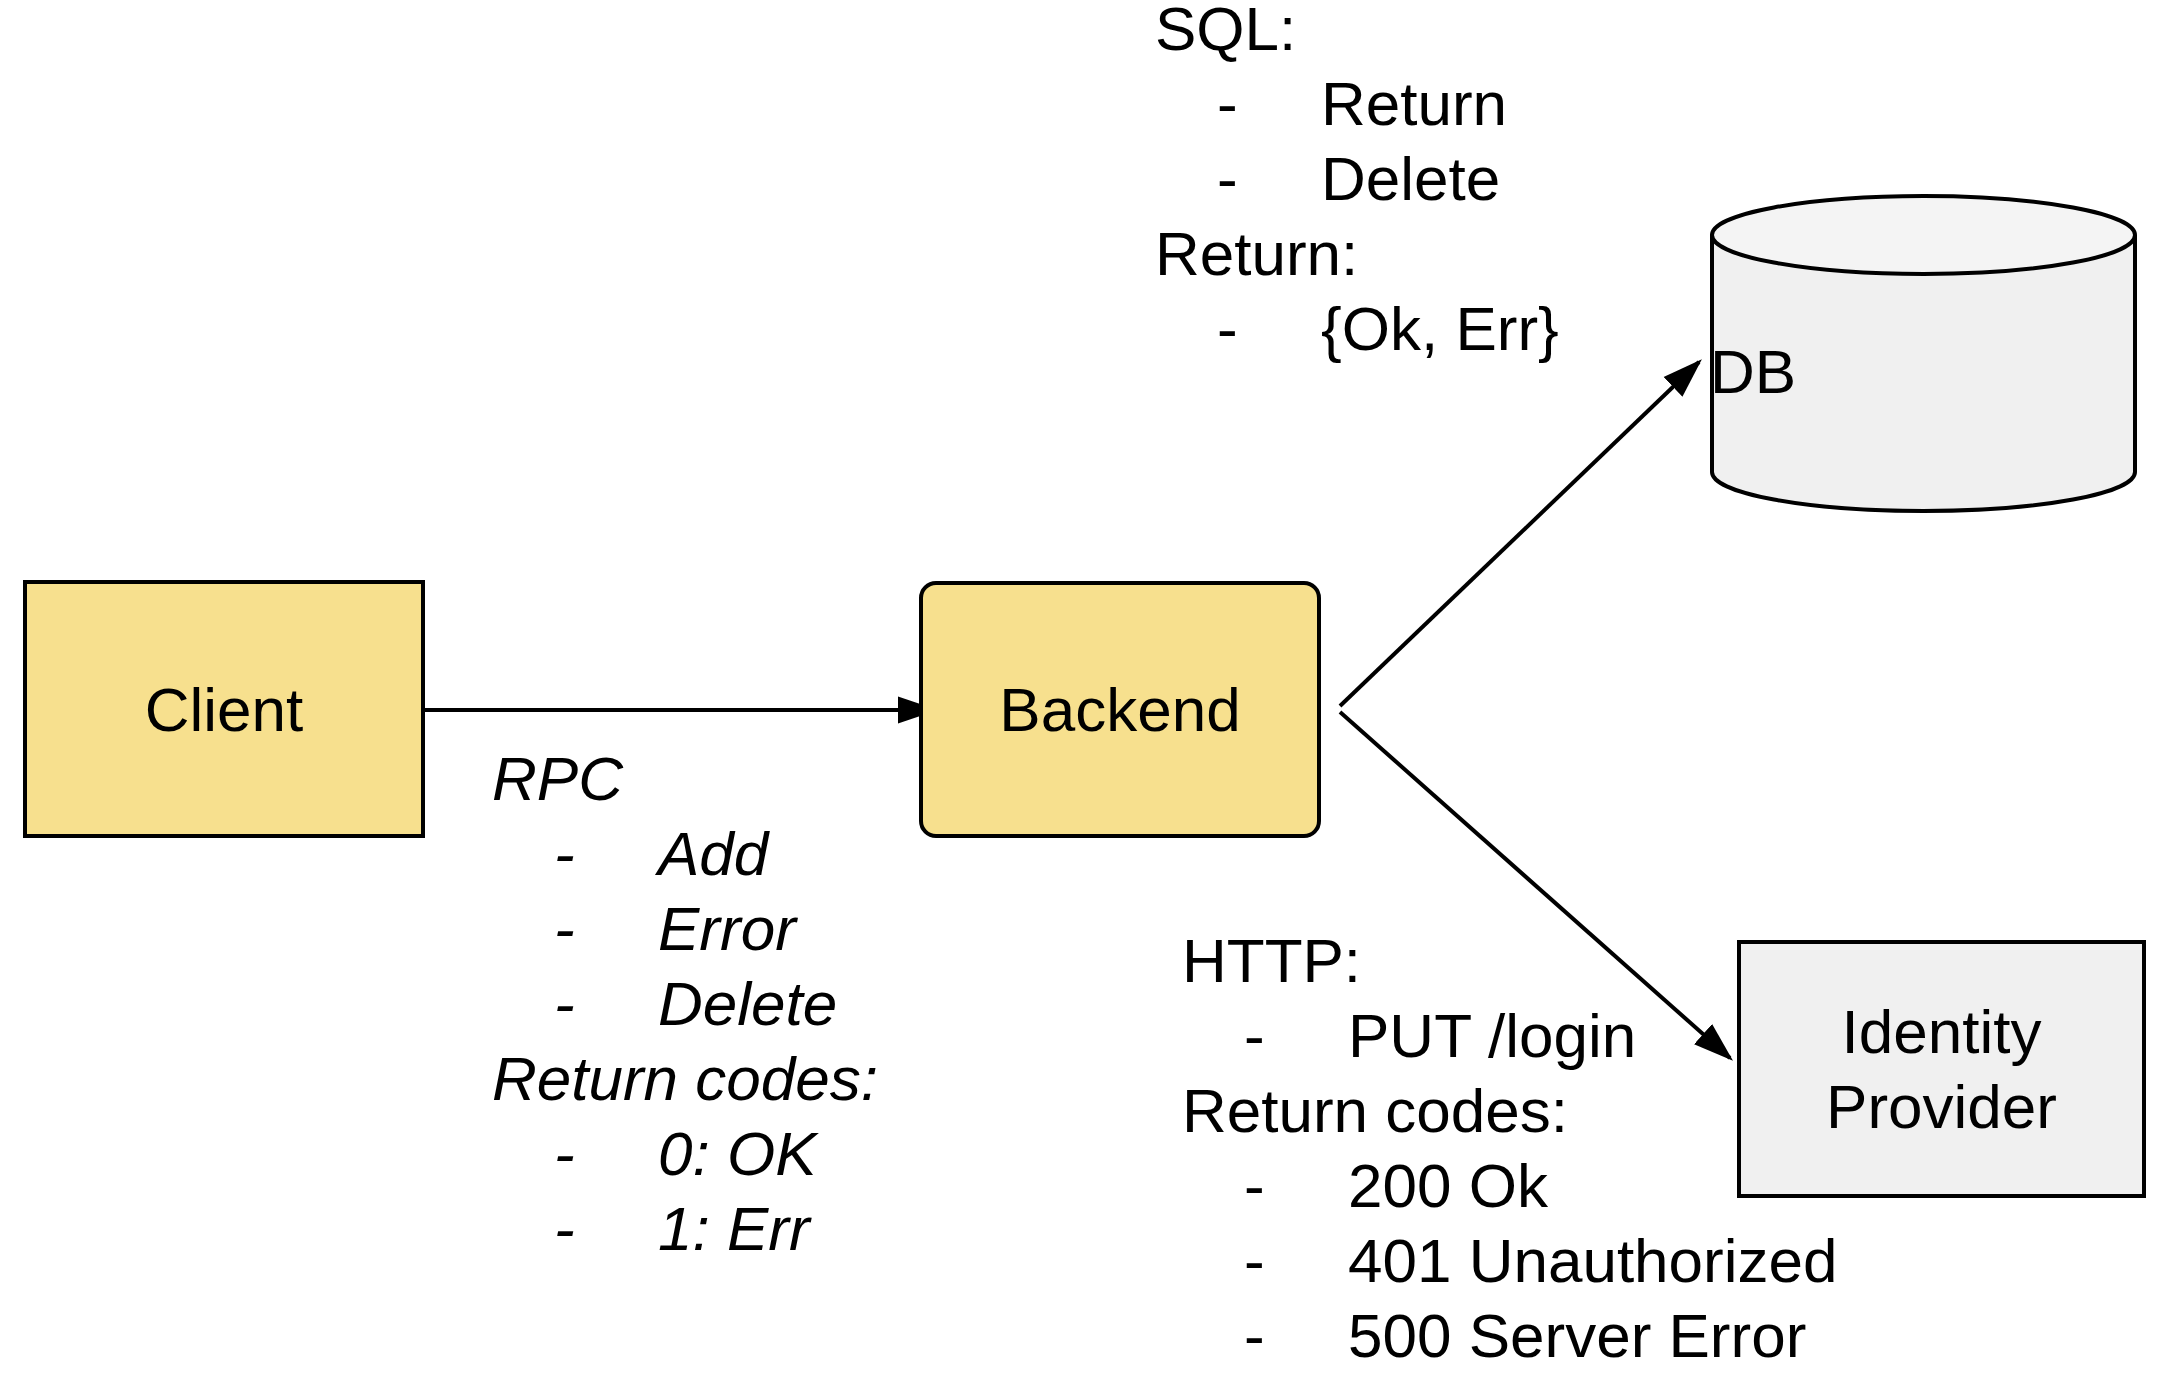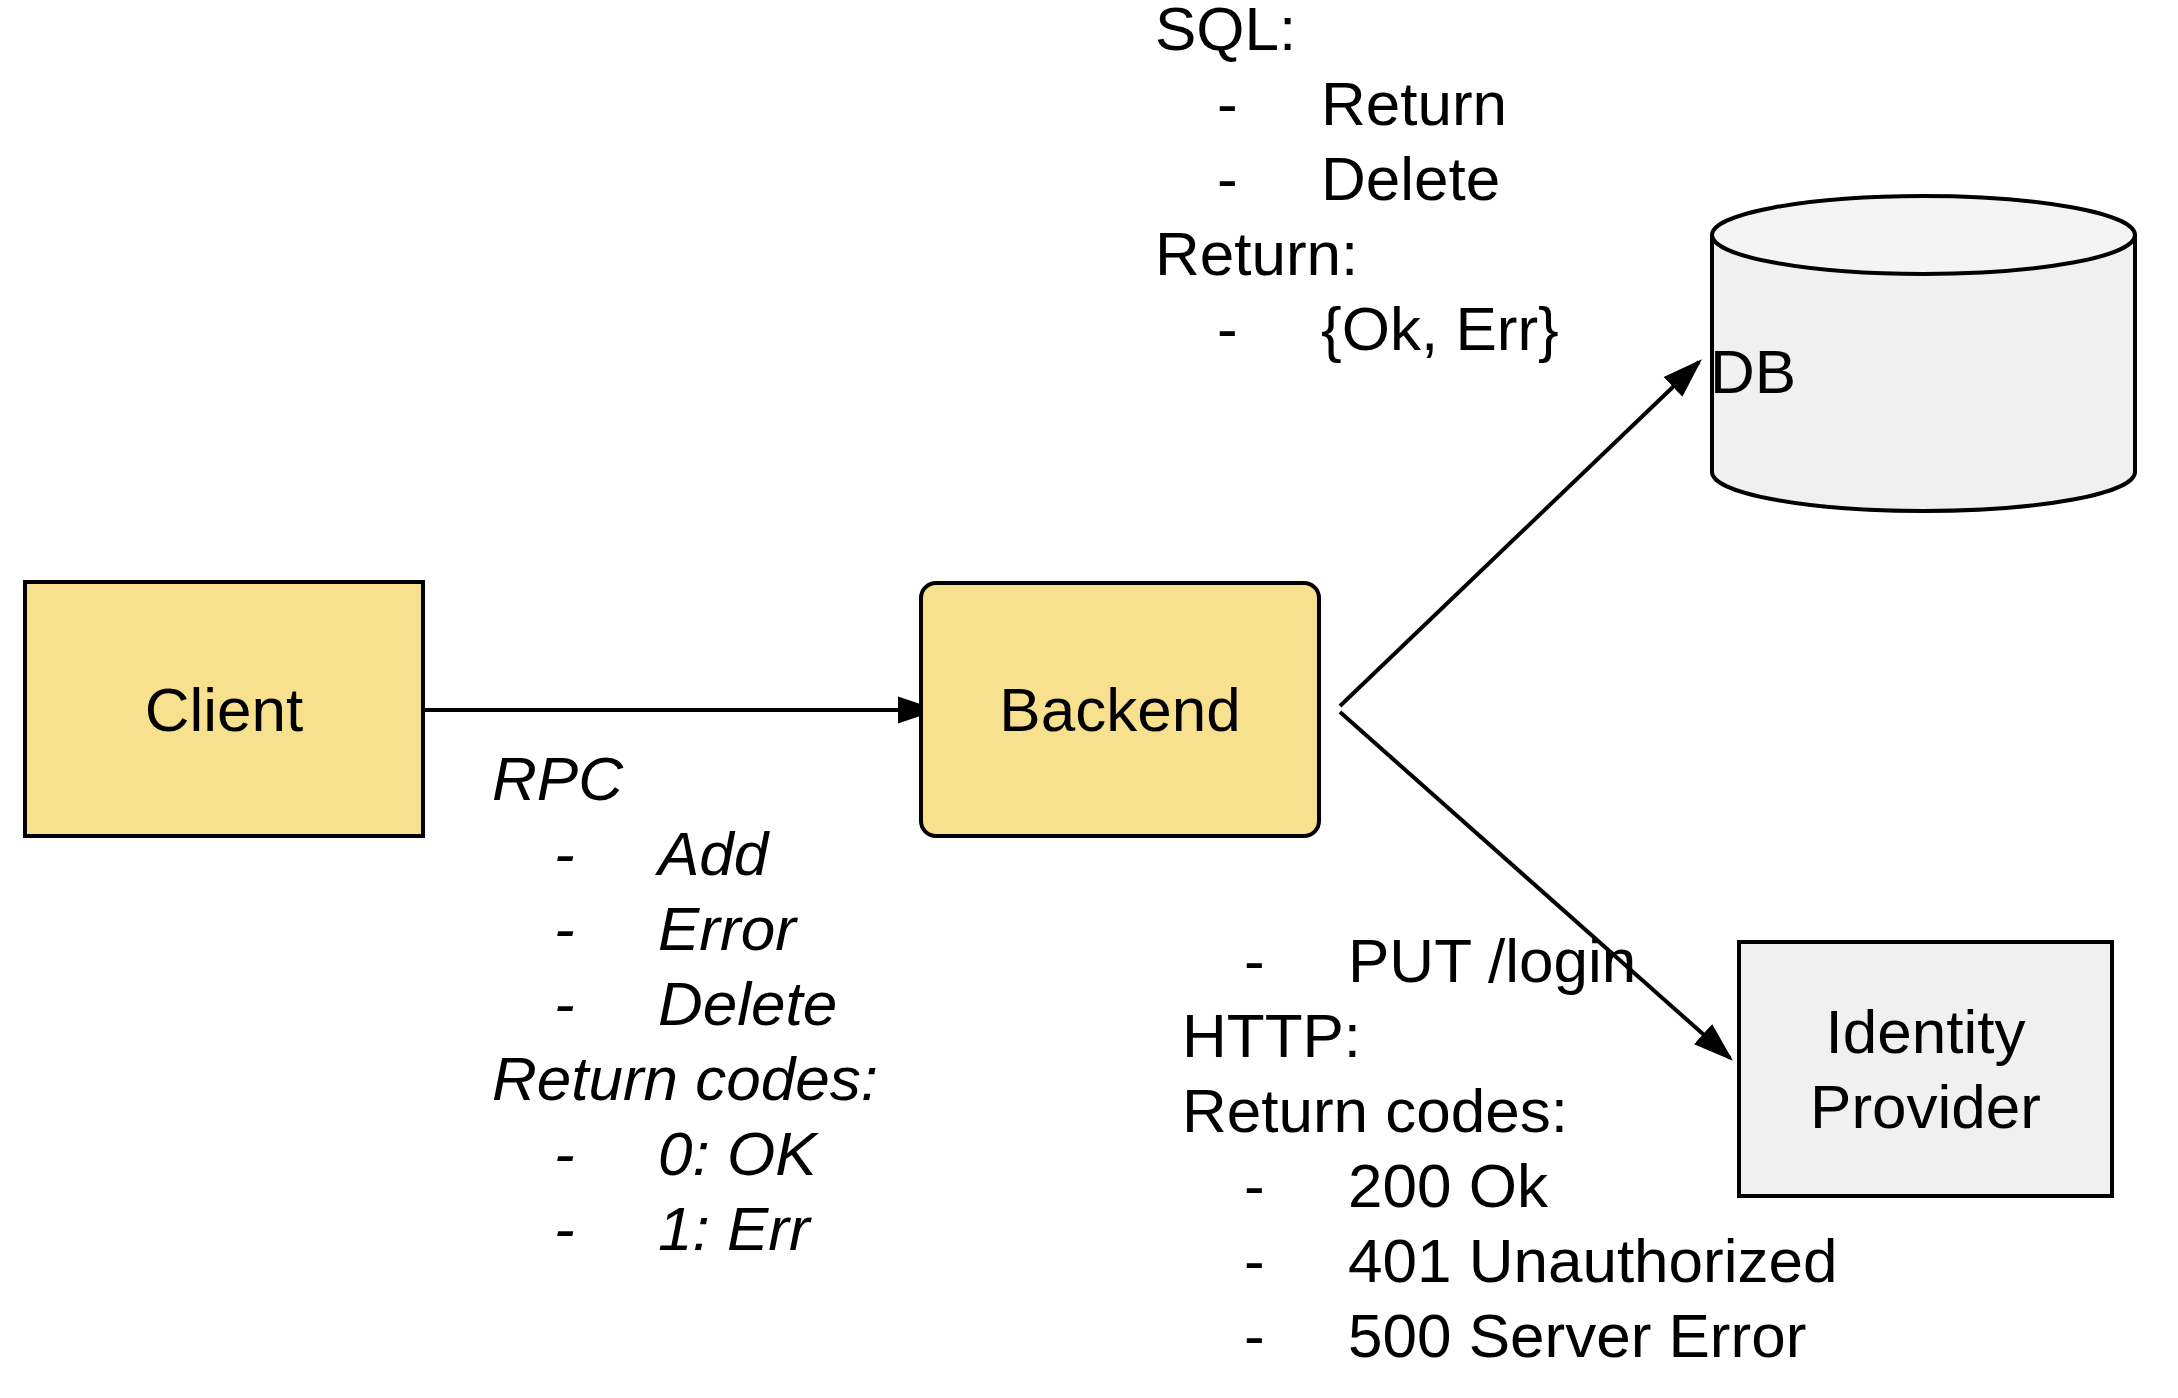--- a/index.html
+++ b/index.html
@@ -23,21 +23,21 @@
     justify-content: center;
     font-size: 62px;
     line-height: 75px;
     text-align: center;
   }
   .node.yellow { background: #f7e08e; text-align: center; }
   .node.gray   { background: #f0f0f0; }
 
   #client-node  { left: 23px;   top: 580px; width: 402px; height: 258px; }
   #backend-node { left: 919px;  top: 581px; width: 402px; height: 257px; border-radius: 17px; }
-  #idp-node     { left: 1737px; top: 940px; width: 377px; height: 258px; }
+  #idp-node     { left: 1737px; top: 940px; width: 409px; height: 258px; }
   #idp-node .label { max-width: 330px; white-space: normal; }
 
   .db-label {
     position: absolute;
     left: 1710px;
     top: 334px;
     width: 427px;
     text-align: left;
     font-size: 62px;
     line-height: 75px;
@@ -120,24 +120,24 @@
     <div class="line bullet">
       <span class="dash">-</span><span class="item">Delete</span>
     </div>
     <div class="line subtitle">Return:</div>
     <div class="line bullet">
       <span class="dash">-</span><span class="item">{Ok, Err}</span>
     </div>
   </div>
 
   <div class="annotation" id="http-annotation">
+    <div class="line title">HTTP:</div>
     <div class="line bullet">
       <span class="dash">-</span><span class="item">PUT /login</span>
     </div>
-    <div class="line title">HTTP:</div>
     <div class="line subtitle">Return codes:</div>
     <div class="line bullet">
       <span class="dash">-</span><span class="item">200 Ok</span>
     </div>
     <div class="line bullet">
       <span class="dash">-</span><span class="item">401 Unauthorized</span>
     </div>
     <div class="line bullet">
       <span class="dash">-</span><span class="item">500 Server Error</span>
     </div>

